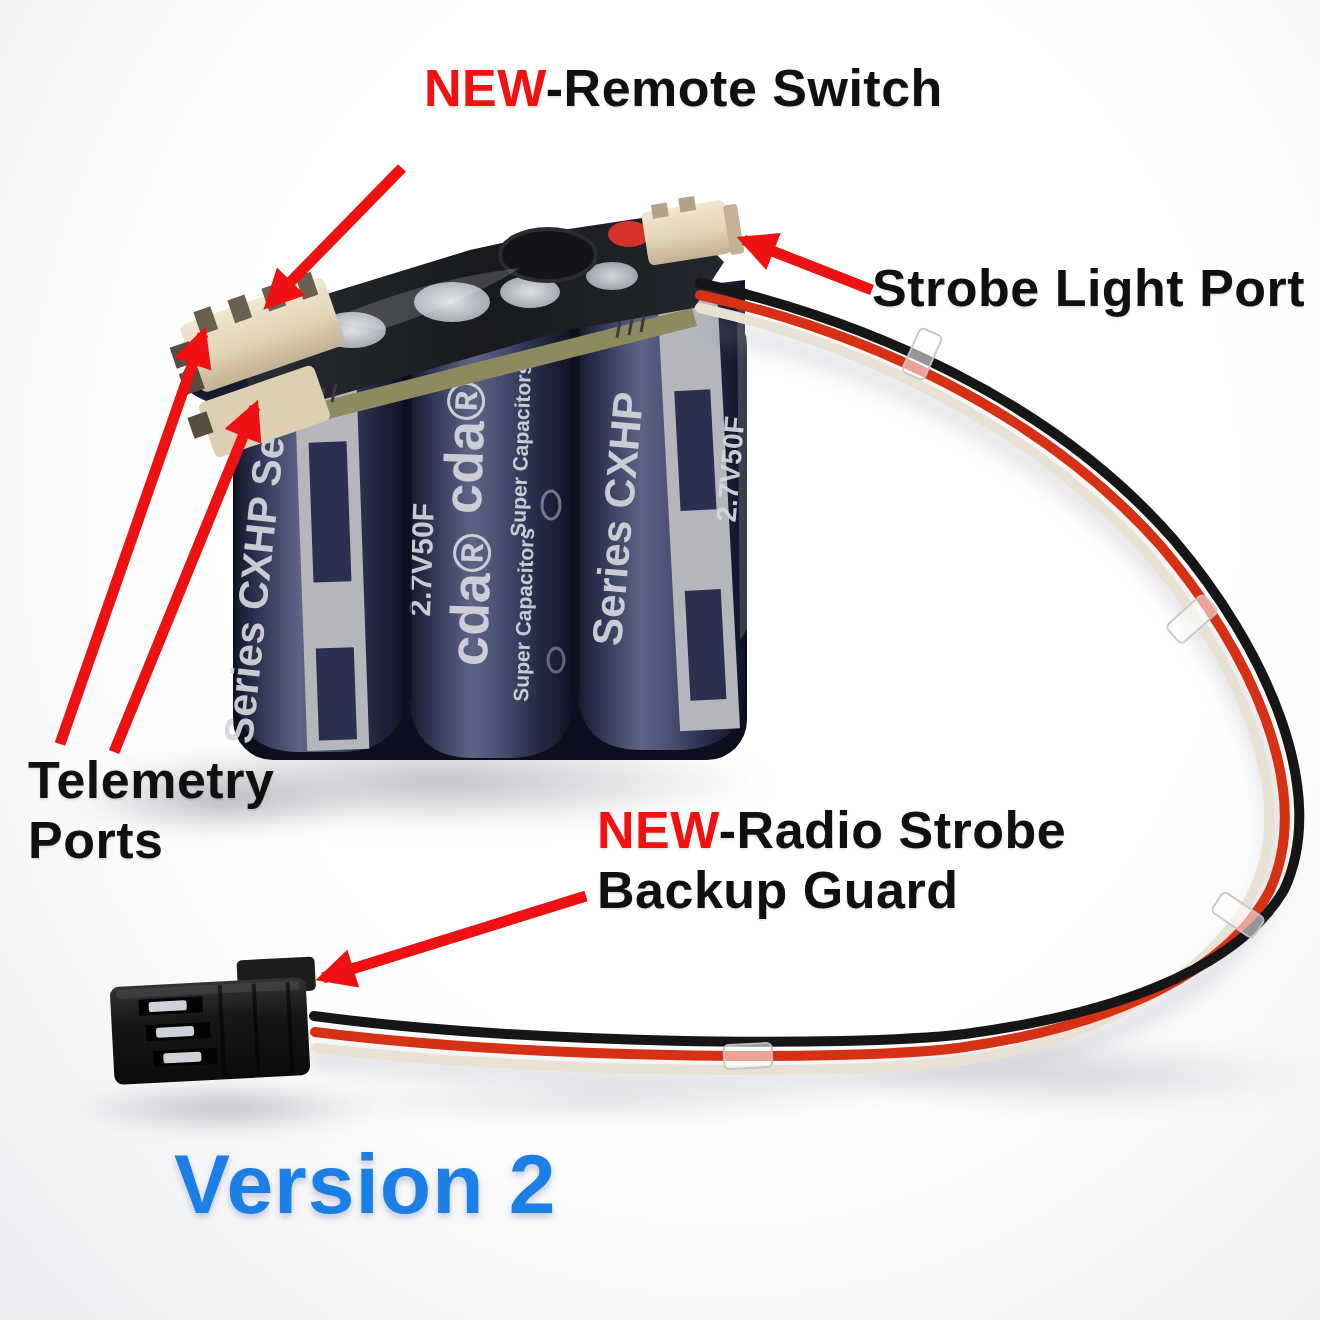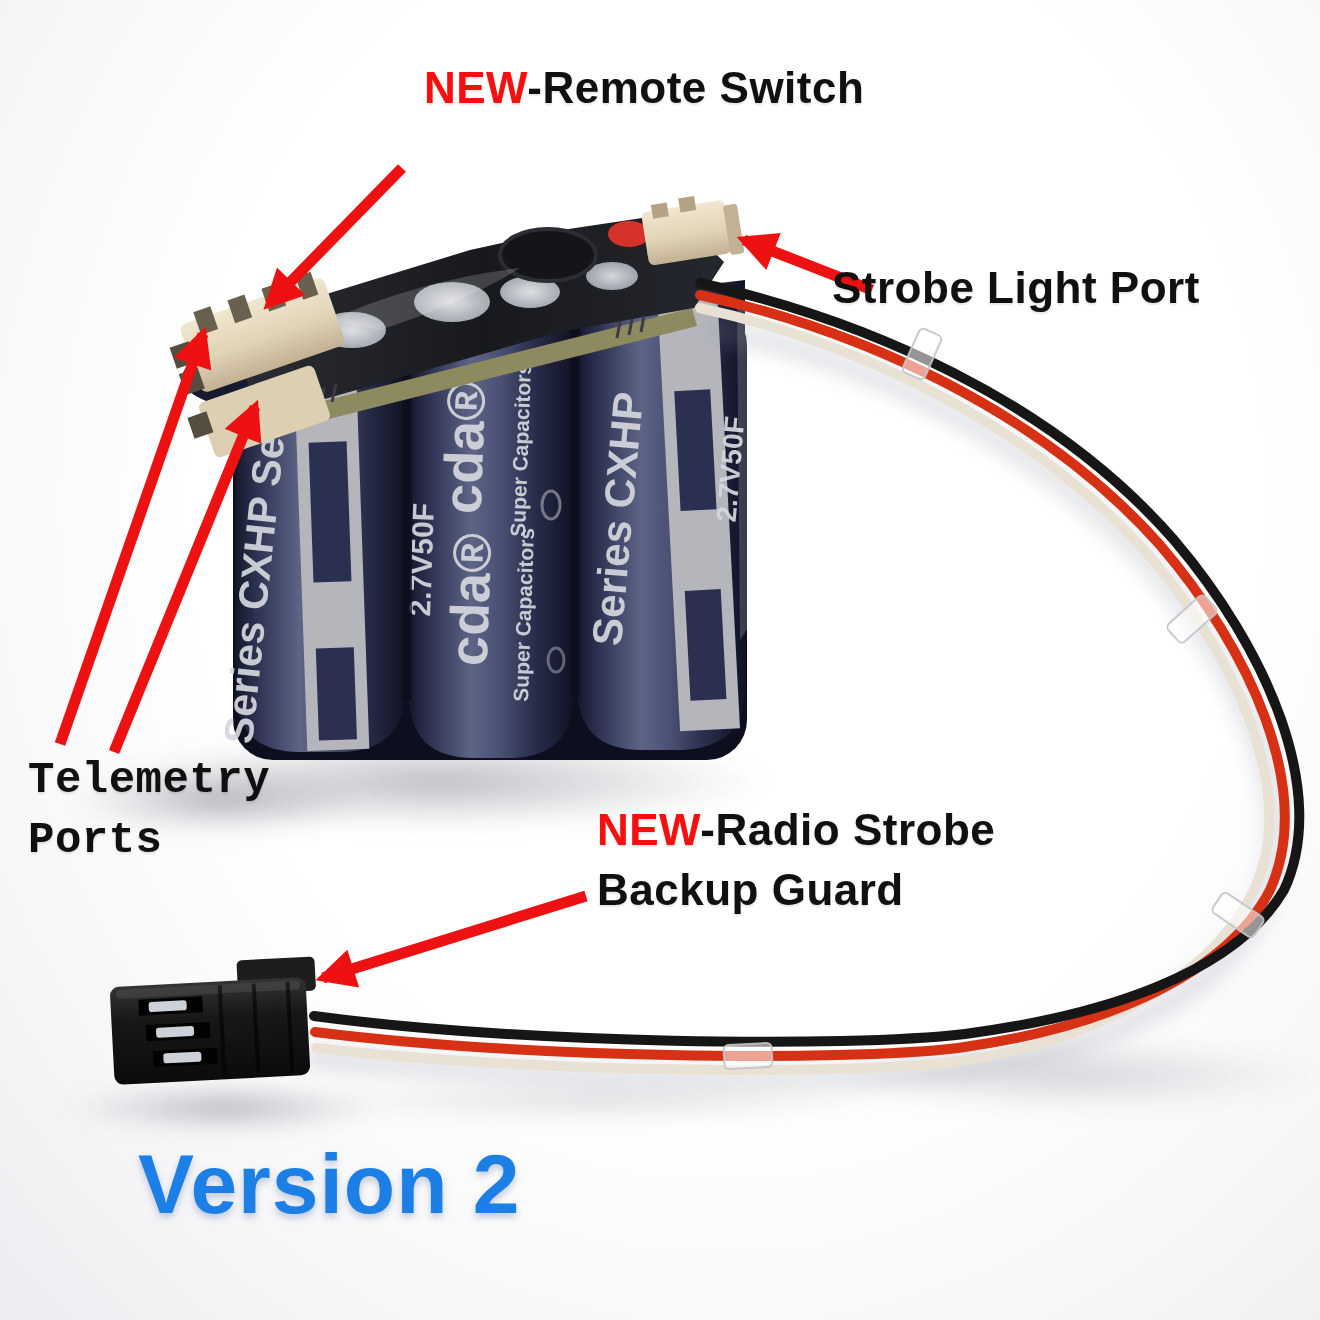--- a/index.html
+++ b/index.html
@@ -8,29 +8,30 @@
     --version-blue:#1b7fe5;
     --label-black:#101010;
   }
   html,body{margin:0;padding:0;background:#fff;}
   .scene{
     position:relative;width:1320px;height:1320px;overflow:hidden;
     font-family:"Liberation Sans",sans-serif;
     background:radial-gradient(ellipse at 55% 38%, #ffffff 50%, #f6f6f8 78%, #ebecef 100%);
   }
   .label{
-    position:absolute;font-weight:700;font-size:44px;line-height:60px;
+    position:absolute;font-weight:700;font-size:52px;line-height:60px;
     color:var(--label-black);letter-spacing:.5px;white-space:nowrap;
     text-shadow:0 2px 2px rgba(0,0,0,.10);
   }
   .hl{color:var(--highlight-red);}
   .version{
     position:absolute;font-weight:700;font-size:84px;line-height:1;
     color:var(--version-blue);letter-spacing:1px;white-space:nowrap;
     text-shadow:0 4px 7px rgba(90,110,160,.35);
+    margin-left:36px;
   }
   svg{position:absolute;left:0;top:0;}
   .cap-text{fill:#d6d8de;opacity:.92;font-family:"Liberation Sans",sans-serif;font-weight:700;}
   .arrow{stroke:var(--arrow-red);stroke-width:11;fill:none;}
 </style>
 </head>
 <body>
 
 <div class="scene">
 
@@ -198,23 +199,23 @@
       <path class="arrow" d="M60 744 L203 334" marker-end="url(#arrowhead)"></path>
       <path class="arrow" d="M114 752 L255 407" marker-end="url(#arrowhead)"></path>
       <path class="arrow" d="M586 896 L323 978" marker-end="url(#arrowhead)"></path>
     </g>
   </svg>
 
   <div class="label" style="left:424px;top:58px;">
     <div><span class="hl">NEW</span><span>-Remote Switch</span></div>
   </div>
 
-  <div class="label" style="left:832px;top:258px;text-align:center;">Strobe Light Port</div>
-
-  <div class="label" style="left:28px;top:750px;font-family:Liberation Mono, monospace;">
+  <div class="label" style="left:872px;top:258px;text-align:center;">Strobe Light Port</div>
+
+  <div class="label" style="left:28px;top:750px;">
     <div>Telemetry</div>
     <div>Ports</div>
   </div>
 
   <div class="label" style="left:597px;top:800px;">
     <div><span class="hl">NEW</span><span>-Radio Strobe</span></div>
     <div>Backup Guard</div>
   </div>
 
   <div class="version" style="left:138px;top:1142px;">Version 2</div>

